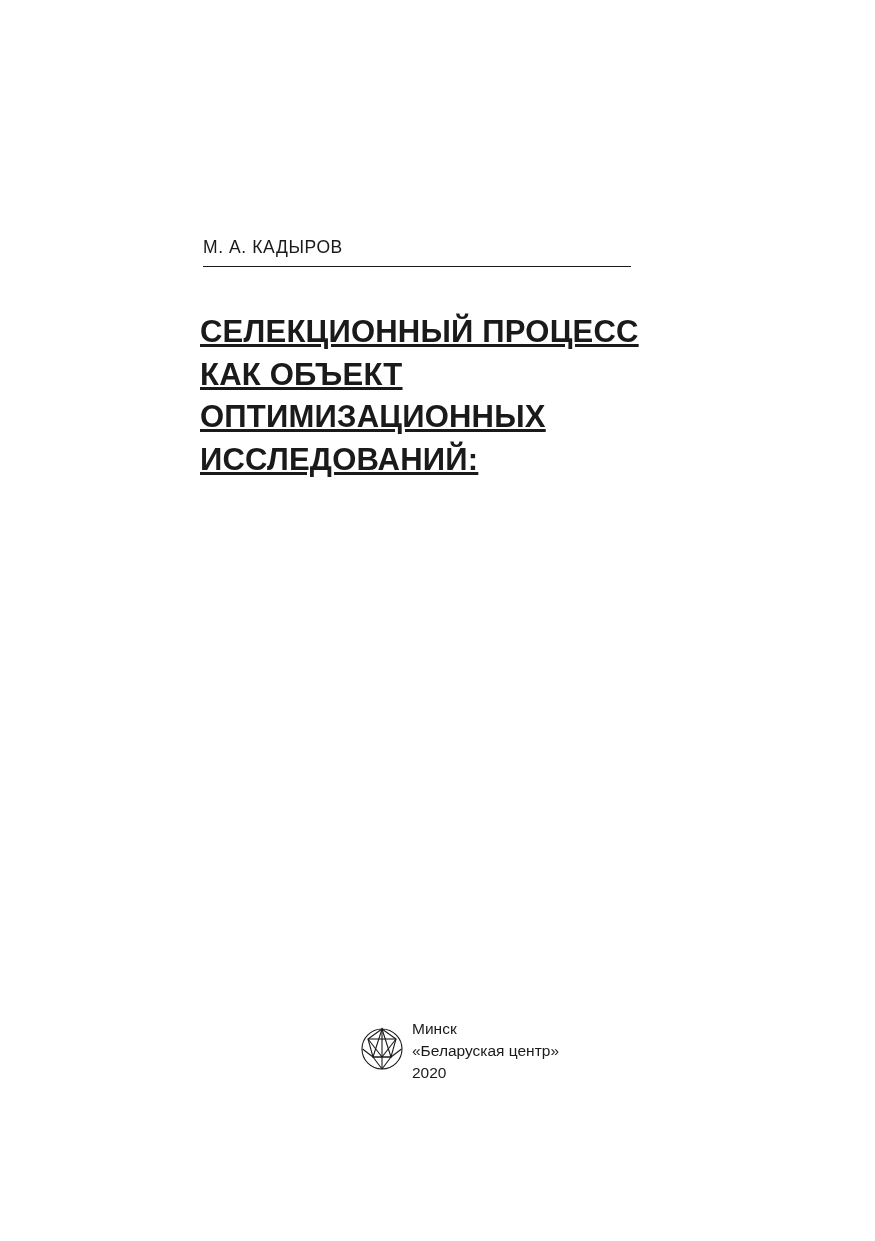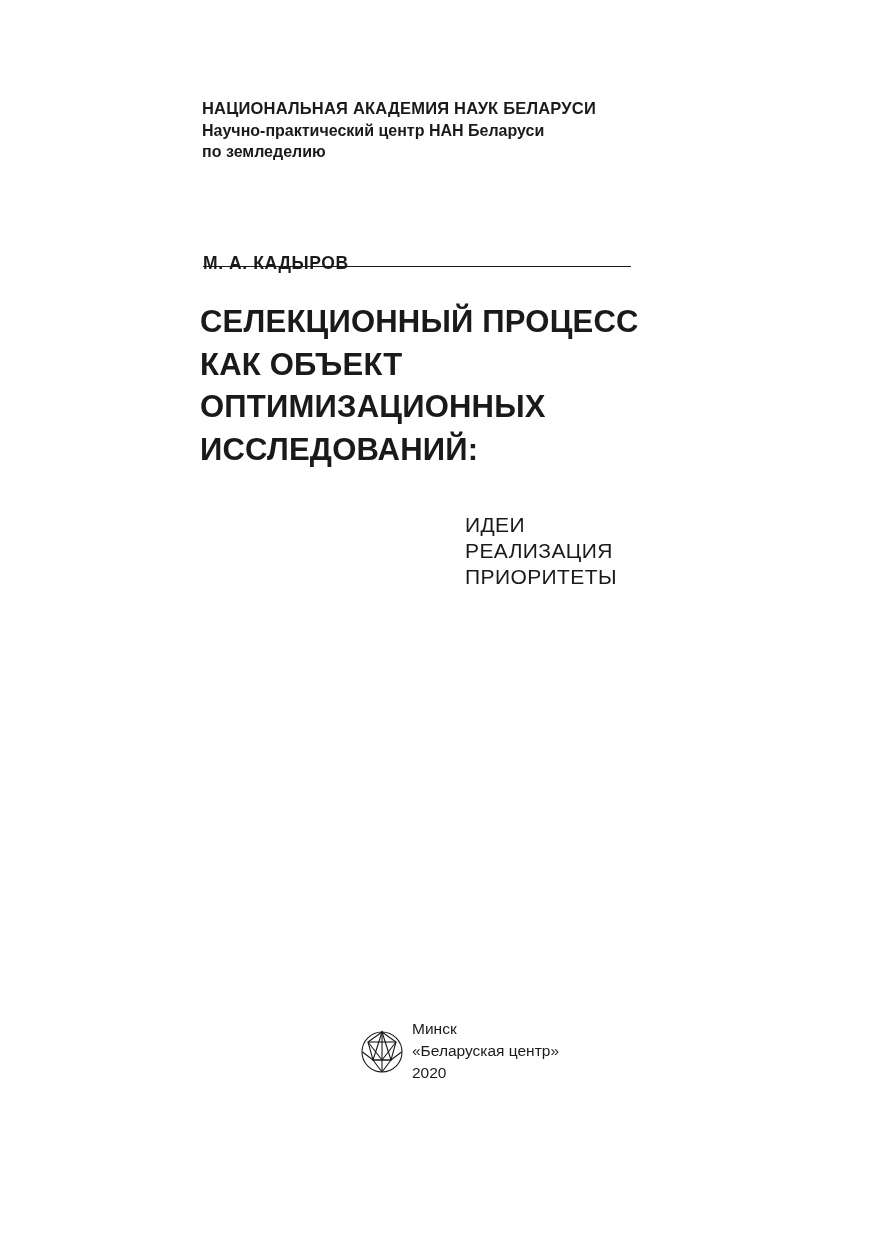--- a/index.html
+++ b/index.html
@@ -41,46 +41,47 @@
     font-size: 16px;
     font-weight: bold;
     line-height: 1.32;
     white-space: nowrap;
   }
 
   
   .author {
     position: absolute;
     left: 203px;
-    top: 253px;
+    top: 237px;
     font-size: 17.5px;
-    font-weight: bold;
+    font-weight: normal;
     letter-spacing: 0.6px;
   }
   .rule {
     position: absolute;
     left: 203px;
     top: 266px;
     width: 428px;
     height: 1px;
     background: #1a1a1a;
   }
 
   
   .title {
     position: absolute;
     left: 200px;
-    top: 300px;
+    top: 310px;
     width: 445px;
     font-size: 32px;
     font-weight: bold;
     line-height: 1.33;
     letter-spacing: 0.2px;
     text-transform: uppercase;
     font-stretch: condensed;
+    text-decoration: underline;
   }
   .title-line {
     display: block;
     white-space: nowrap;
     transform: scaleX(0.97);
     transform-origin: left center;
   }
 
   
   .subtitle {
@@ -97,21 +98,21 @@
     display: block;
     padding-left: 135px;
   }
 
   
   .imprint {
     position: absolute;
     left: 360px;
     top: 1018px;
     display: flex;
-    align-items: center;
+    align-items: flex-start;
     gap: 8px;
   }
   .logo {
     width: 44px;
     height: 58px;
     flex: 0 0 auto;
     margin-top: 2px;
   }
   .imprint-text {
     font-size: 15.5px;
@@ -119,41 +120,31 @@
   }
   .imprint-text div {
     white-space: nowrap;
   }
 </style>
 </head>
 <body>
 
 <div class="page">
 
-  <div class="academy">
-    <div class="academy-line1">НАЦИОНАЛЬНАЯ АКАДЕМИЯ НАУК БЕЛАРУСИ</div>
-    <div class="academy-line2">Научно-практический центр НАН Беларуси</div>
-    <div class="academy-line3">по земледелию</div>
-  </div>
 
   <div class="author">М. А. КАДЫРОВ</div>
   <div class="rule"></div>
 
   <div class="title">
     <span class="title-line">СЕЛЕКЦИОННЫЙ ПРОЦЕСС</span>
     <span class="title-line">КАК ОБЪЕКТ</span>
     <span class="title-line">ОПТИМИЗАЦИОННЫХ</span>
     <span class="title-line">ИССЛЕДОВАНИЙ:</span>
   </div>
 
-  <div class="subtitle">
-    <span>ИДЕИ</span>
-    <span>РЕАЛИЗАЦИЯ</span>
-    <span>ПРИОРИТЕТЫ</span>
-  </div>
 
   <div class="imprint">
     <span class="logo">
       <svg viewBox="0 0 44 58" width="44" height="58" aria-hidden="true">
         <g fill="none" stroke="#1a1a1a" stroke-width="1.1">
           <circle cx="22" cy="29" r="20"></circle>
           <polygon points="22,9 36,19 31,37 13,37 8,19"></polygon>
           <polygon points="22,9 31,37 13,37"></polygon>
           <line x1="22" y1="9" x2="22" y2="49"></line>
           <line x1="8" y1="19" x2="36" y2="19"></line>

